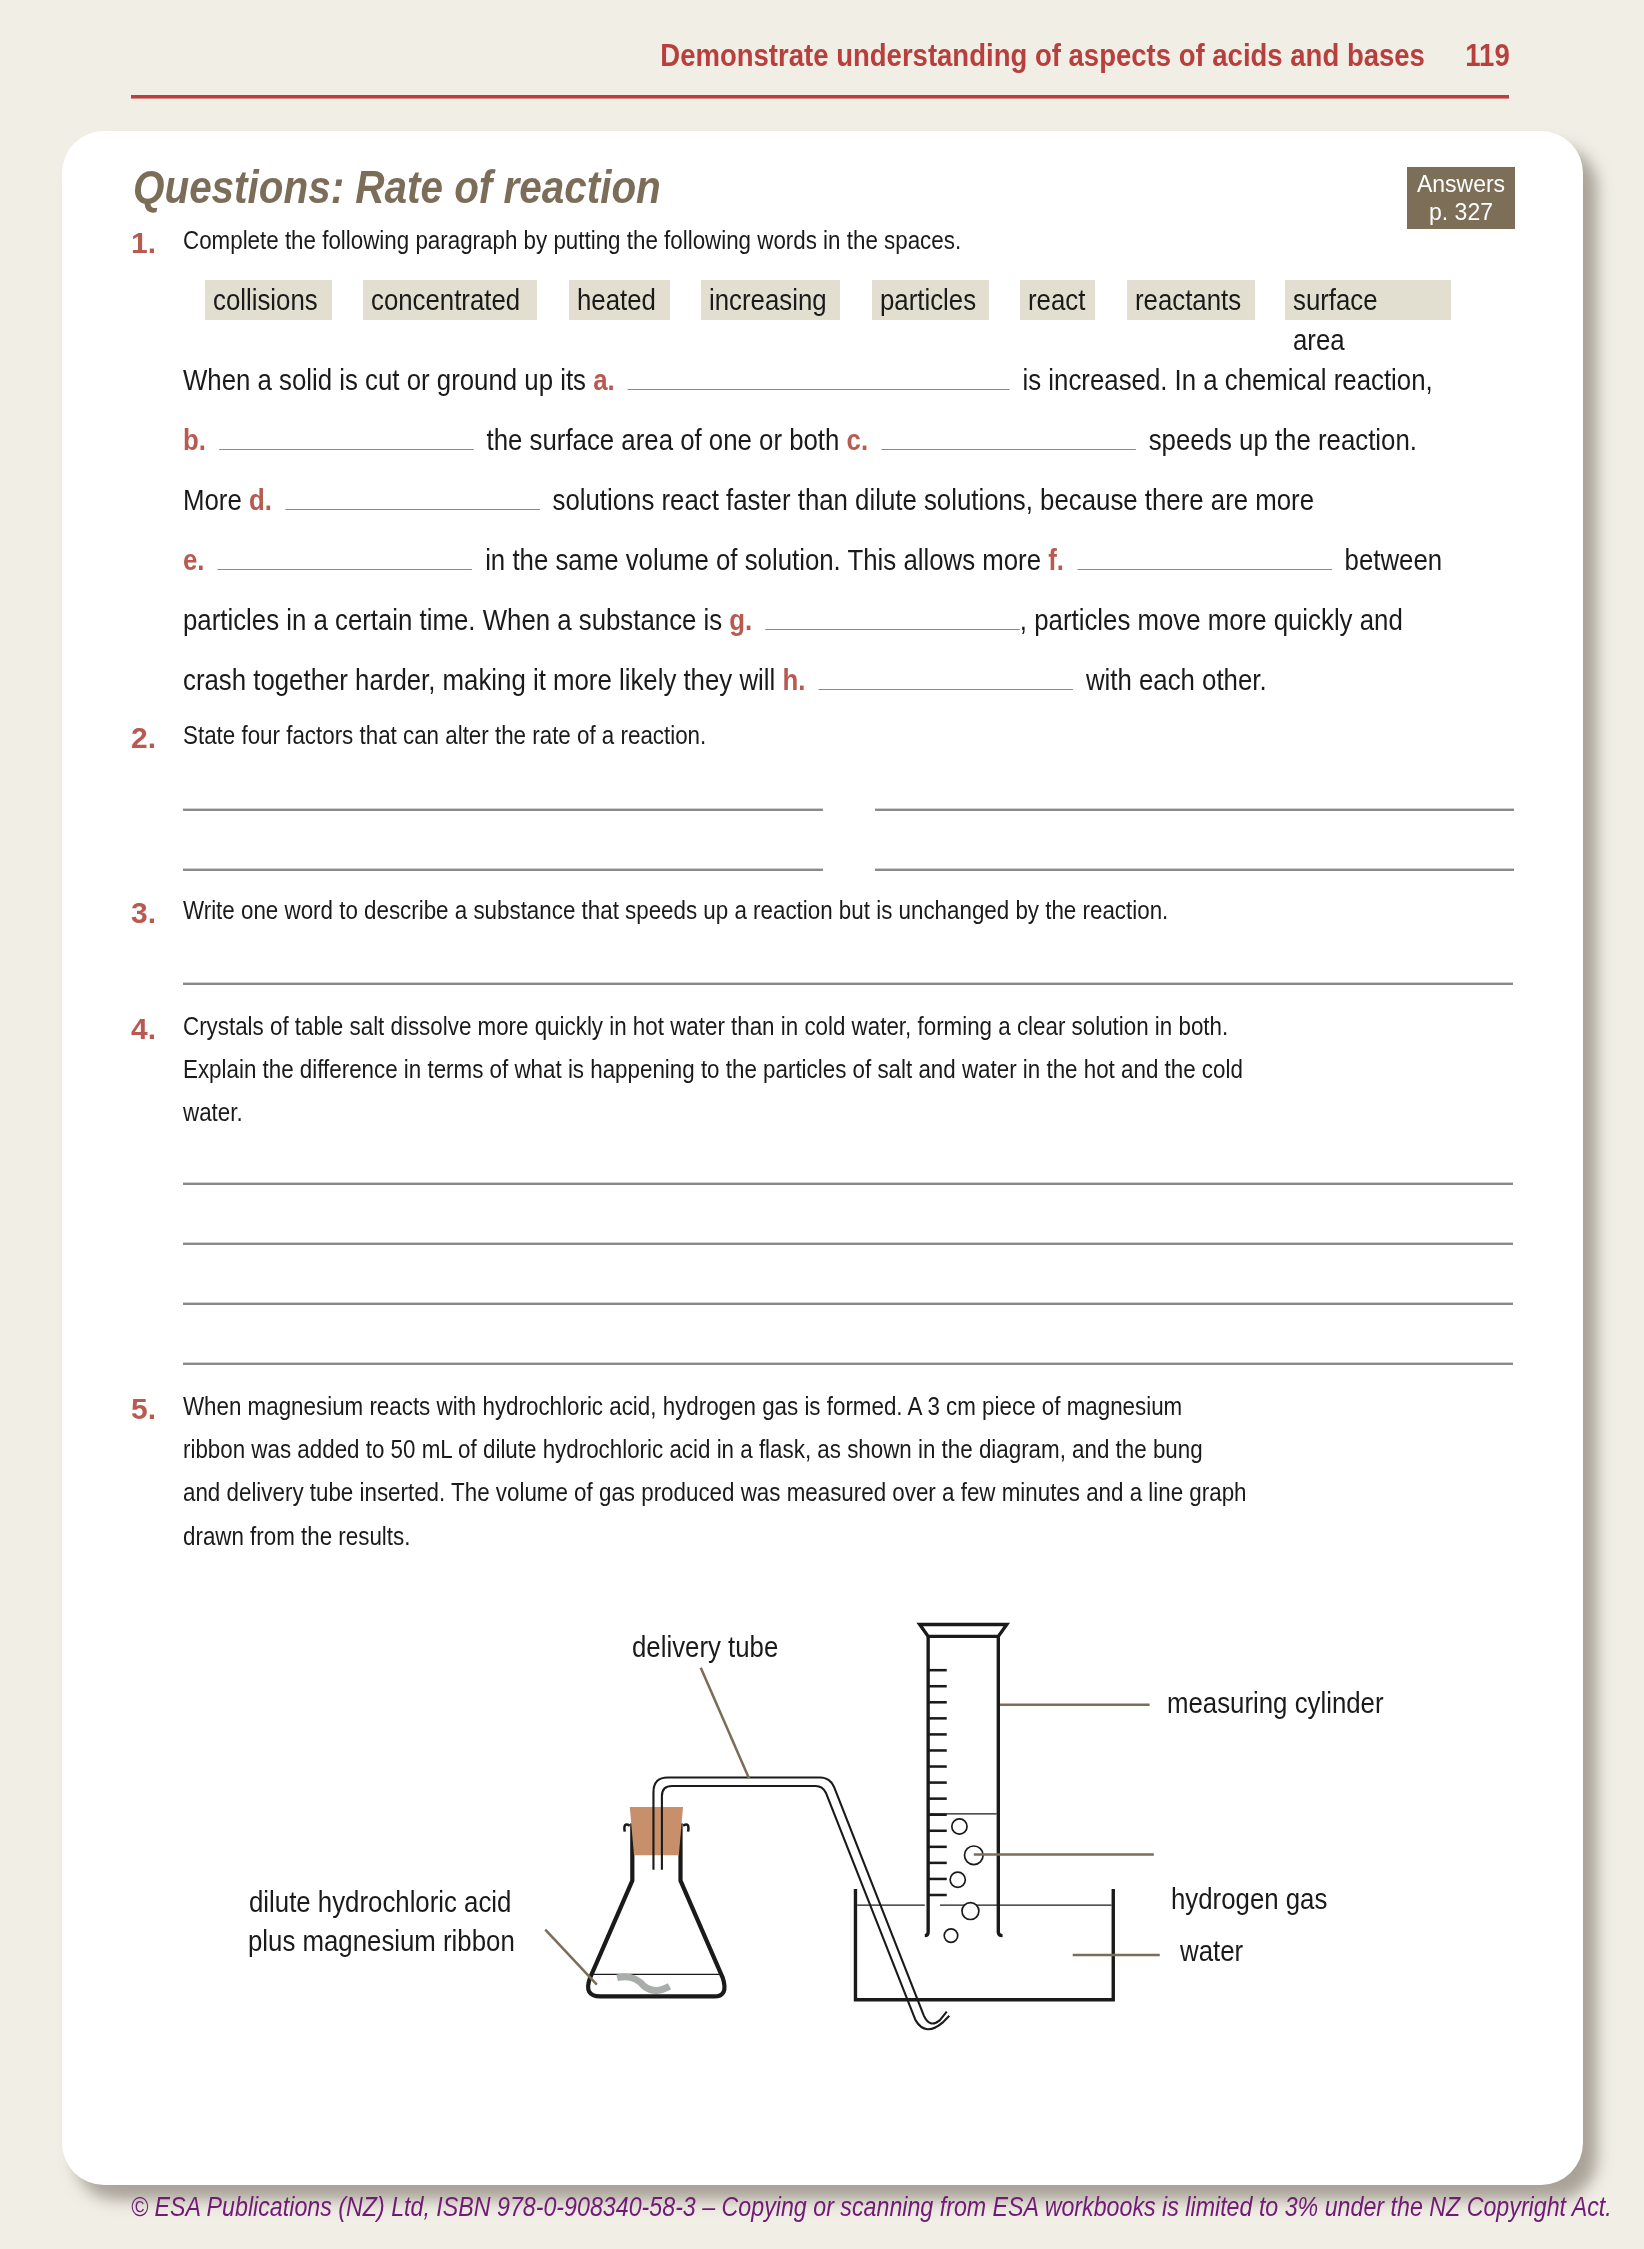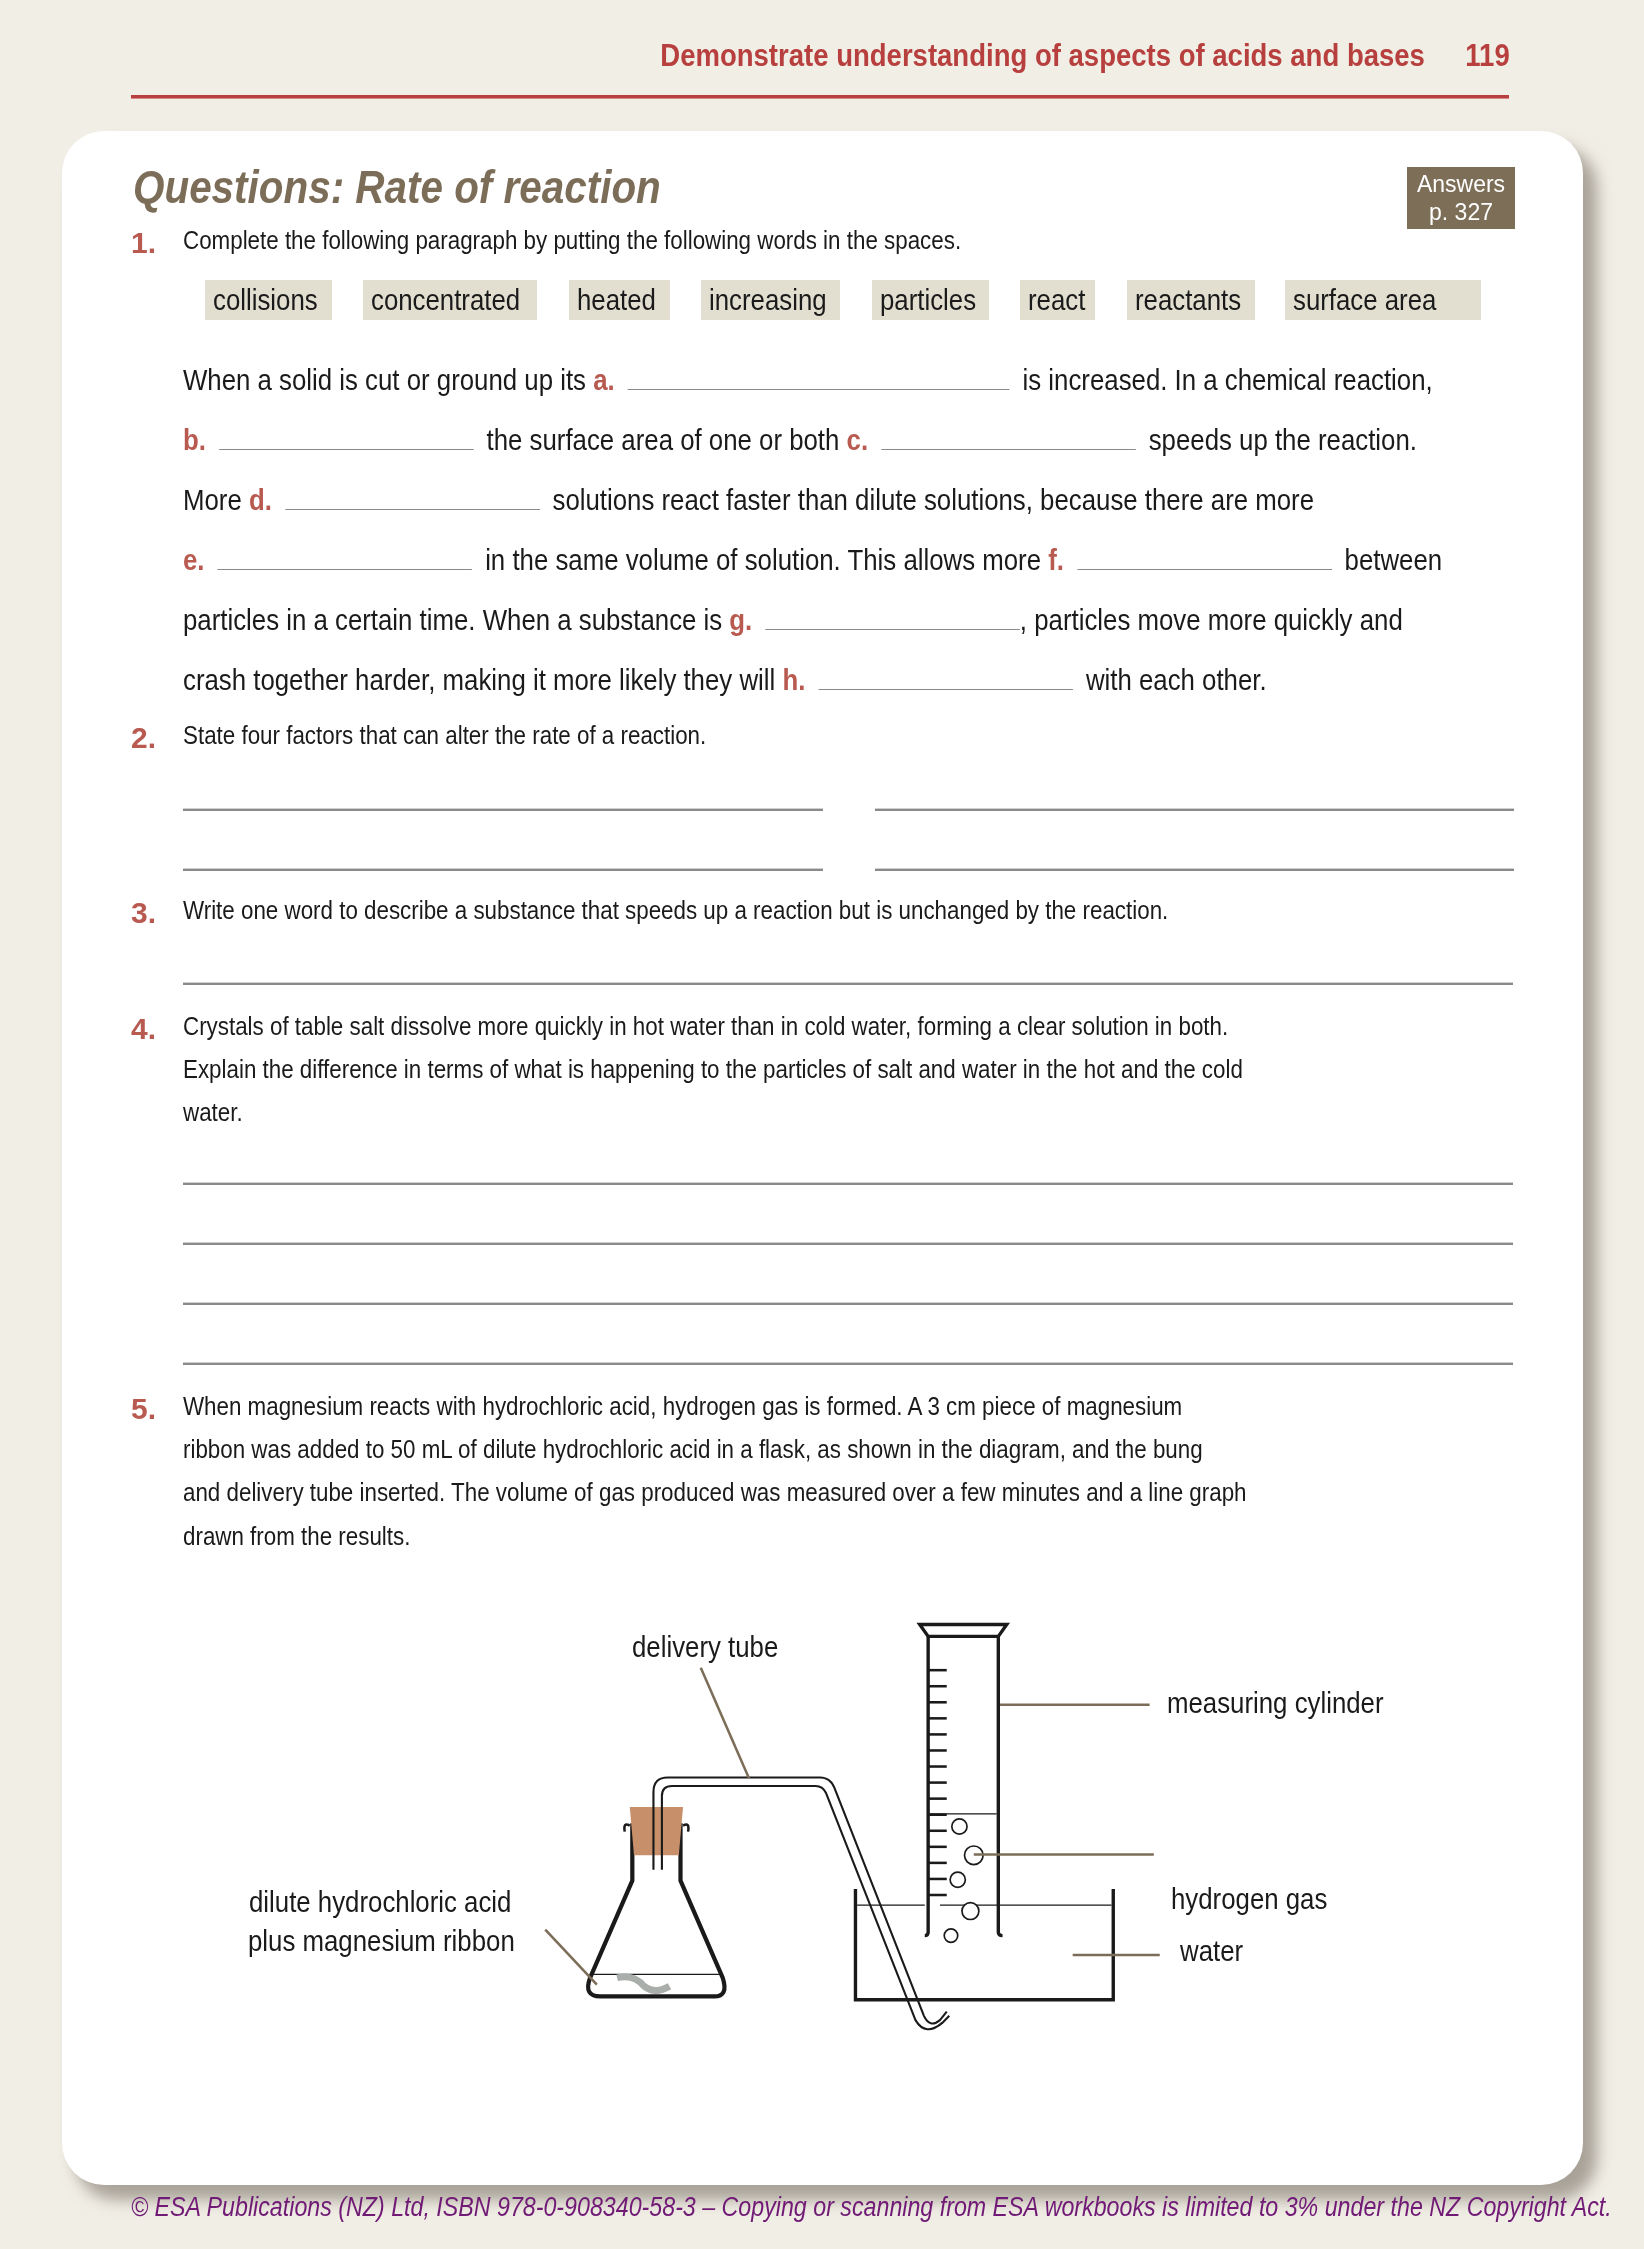--- a/index.html
+++ b/index.html
@@ -59,21 +59,21 @@
 <div class="abs qt" style="left:183px; top:225px;"><span class="cond">Complete the following paragraph by putting the following words in the spaces.</span></div>
 
 <div>
   <div class="word" style="left:205px; width:127px;"><span class="cond">collisions</span></div>
   <div class="word" style="left:363px; width:174px;"><span class="cond">concentrated</span></div>
   <div class="word" style="left:569px; width:101px;"><span class="cond">heated</span></div>
   <div class="word" style="left:701px; width:139px;"><span class="cond">increasing</span></div>
   <div class="word" style="left:872px; width:117px;"><span class="cond">particles</span></div>
   <div class="word" style="left:1020px; width:75px;text-decoration:underline;"><span class="cond">react</span></div>
   <div class="word" style="left:1127px; width:128px;"><span class="cond">reactants</span></div>
-  <div class="word" style="left:1285px; width:196px;"><span class="cond">surface area</span></div>
+  <div class="word" style="left:1285px; width:166px;"><span class="cond">surface area</span></div>
 </div>
 
 <div class="abs para" style="left:183px; top:363px;">
   <span class="cond">
     <span>When a solid is cut or ground up its</span>
     <span class="lbl">a.</span>
     <span class="blank" style="width:444px;"></span>
     <span>is increased. In a chemical reaction,</span>
   </span>
 </div>

